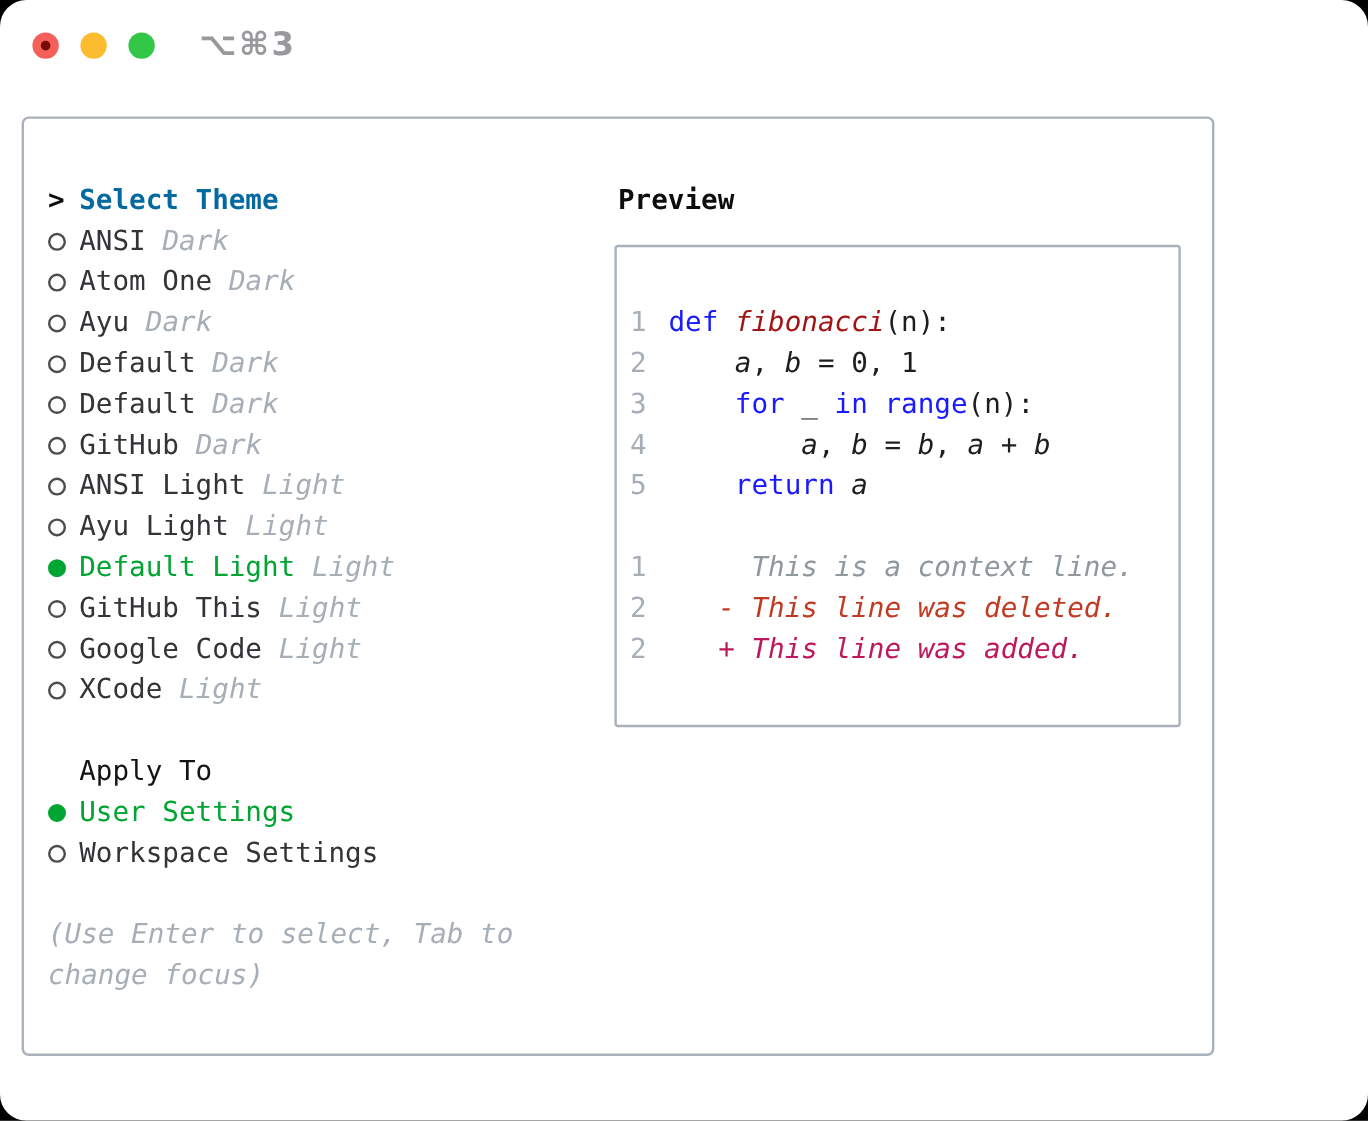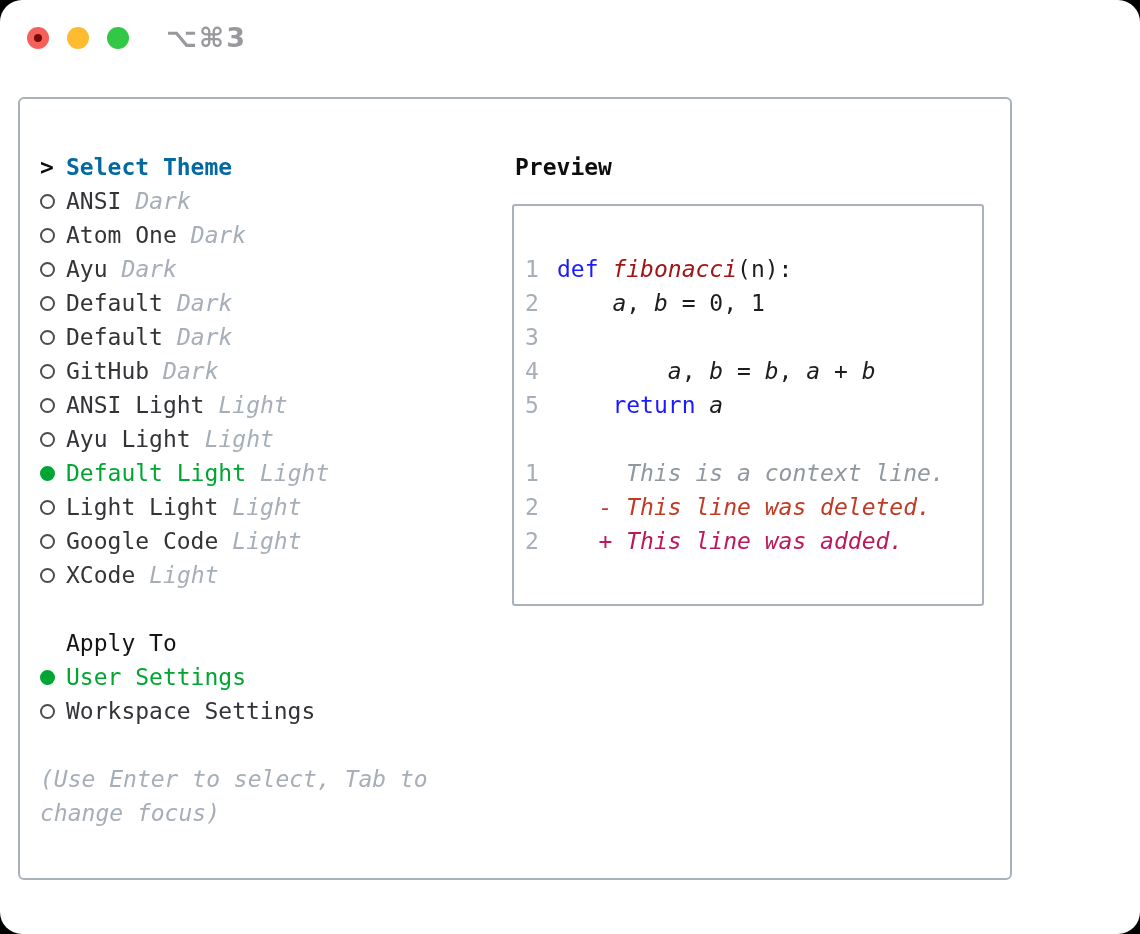--- a/index.html
+++ b/index.html
@@ -87,21 +87,21 @@
       <div id="theme-list">
           <div class="row"><span class="marker"><span class="radio"></span></span><span class="name">ANSI</span><span class="variant">Dark</span></div>
           <div class="row"><span class="marker"><span class="radio"></span></span><span class="name">Atom One</span><span class="variant">Dark</span></div>
           <div class="row"><span class="marker"><span class="radio"></span></span><span class="name">Ayu</span><span class="variant">Dark</span></div>
           <div class="row"><span class="marker"><span class="radio"></span></span><span class="name">Default</span><span class="variant">Dark</span></div>
           <div class="row"><span class="marker"><span class="radio"></span></span><span class="name">Default</span><span class="variant">Dark</span></div>
           <div class="row"><span class="marker"><span class="radio"></span></span><span class="name">GitHub</span><span class="variant">Dark</span></div>
           <div class="row"><span class="marker"><span class="radio"></span></span><span class="name">ANSI Light</span><span class="variant">Light</span></div>
           <div class="row"><span class="marker"><span class="radio"></span></span><span class="name">Ayu Light</span><span class="variant">Light</span></div>
           <div class="row selected"><span class="marker"><span class="radio"></span></span><span class="name">Default Light</span><span class="variant">Light</span></div>
-          <div class="row"><span class="marker"><span class="radio"></span></span><span class="name">Light Light</span><span class="variant">Light</span></div>
+          <div class="row"><span class="marker"><span class="radio"></span></span><span class="name">GitHub This</span><span class="variant">Light</span></div>
           <div class="row"><span class="marker"><span class="radio"></span></span><span class="name">Google Code</span><span class="variant">Light</span></div>
           <div class="row"><span class="marker"><span class="radio"></span></span><span class="name">XCode</span><span class="variant">Light</span></div>
         </div>
 
       <div class="spacer-row"></div>
 
       <div class="row">
         <span class="marker"></span>
         <span class="sublabel">Apply To</span>
       </div>
@@ -118,21 +118,21 @@
         <div class="row">change focus)</div>
       </div>
     </div>
 
     <div class="preview-label">Preview</div>
 
     <div class="preview-box">
       <div id="code-block">
           <div class="pline"><span class="ln">1</span><span class="content"><span class="seg-kw">def</span><span class="seg-plain"> </span><span class="seg-fn">fibonacci</span><span class="seg-plain">(n):</span></span></div>
           <div class="pline"><span class="ln">2</span><span class="content"><span class="seg-plain">    </span><span class="seg-var">a</span><span class="seg-plain">, </span><span class="seg-var">b</span><span class="seg-plain"> = 0, 1</span></span></div>
-          <div class="pline"><span class="ln">3</span></div>
+          <div class="pline"><span class="ln">3</span><span class="content"><span class="seg-plain">    </span><span class="seg-kw">for</span><span class="seg-plain"> _ </span><span class="seg-kw">in</span><span class="seg-plain"> </span><span class="seg-kw">range</span><span class="seg-plain">(n):</span></span></div>
           <div class="pline"><span class="ln">4</span><span class="content"><span class="seg-plain">        </span><span class="seg-var">a</span><span class="seg-plain">, </span><span class="seg-var">b</span><span class="seg-plain"> = </span><span class="seg-var">b</span><span class="seg-plain">, </span><span class="seg-var">a</span><span class="seg-plain"> + </span><span class="seg-var">b</span></span></div>
           <div class="pline"><span class="ln">5</span><span class="content"><span class="seg-plain">    </span><span class="seg-kw">return</span><span class="seg-plain"> </span><span class="seg-var">a</span></span></div>
         </div>
       <div id="diff-block" class="diff-block">
           <div class="pline"><span class="ln">1</span><span class="content"><span class="seg-ctx">     This is a context line.</span></span></div>
           <div class="pline"><span class="ln">2</span><span class="content"><span class="seg-del">   - This line was deleted.</span></span></div>
           <div class="pline"><span class="ln">2</span><span class="content"><span class="seg-add">   + This line was added.</span></span></div>
         </div>
     </div>
 

